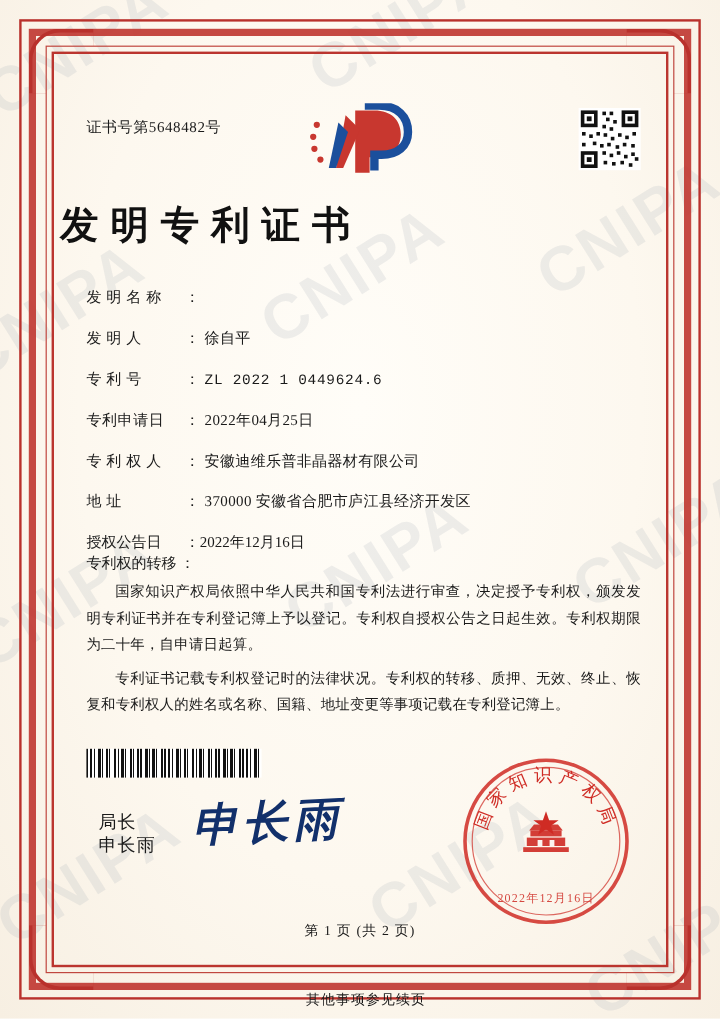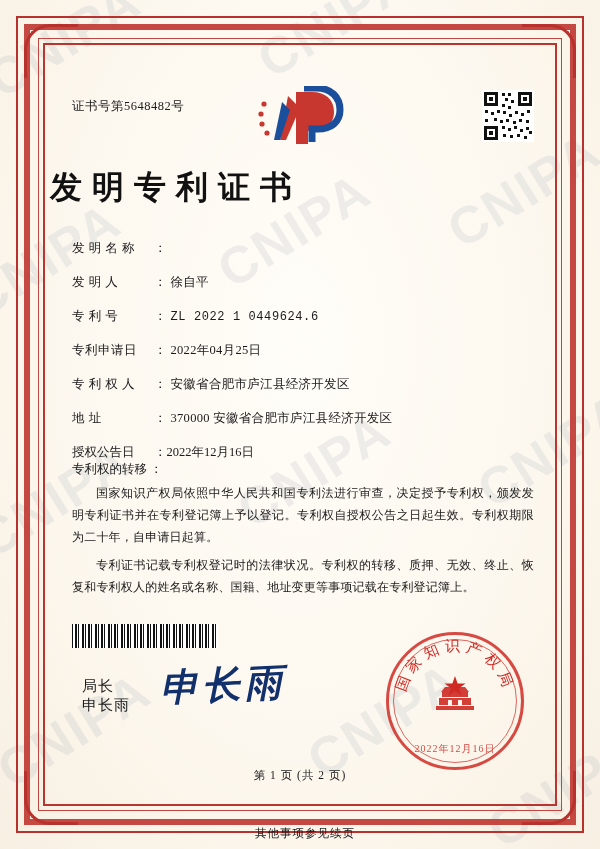--- a/index.html
+++ b/index.html
@@ -405,21 +405,21 @@
 
       <div class="row">
         <span class="lbl">专利申请日</span>
         <span class="colon">：</span>
         <span class="val">2022年04月25日</span>
       </div>
 
       <div class="row">
         <span class="lbl">专 利 权 人</span>
         <span class="colon">：</span>
-        <span class="val">安徽省合肥市庐江县经济开发区</span>
+        <span class="val">安徽迪维乐普非晶器材有限公司</span>
       </div>
 
       <div class="row">
         <span class="lbl">地          址</span>
         <span class="colon">：</span>
         <span class="val">370000 安徽省合肥市庐江县经济开发区</span>
       </div>
 
       <div class="row-split">
         <span class="seg first">

